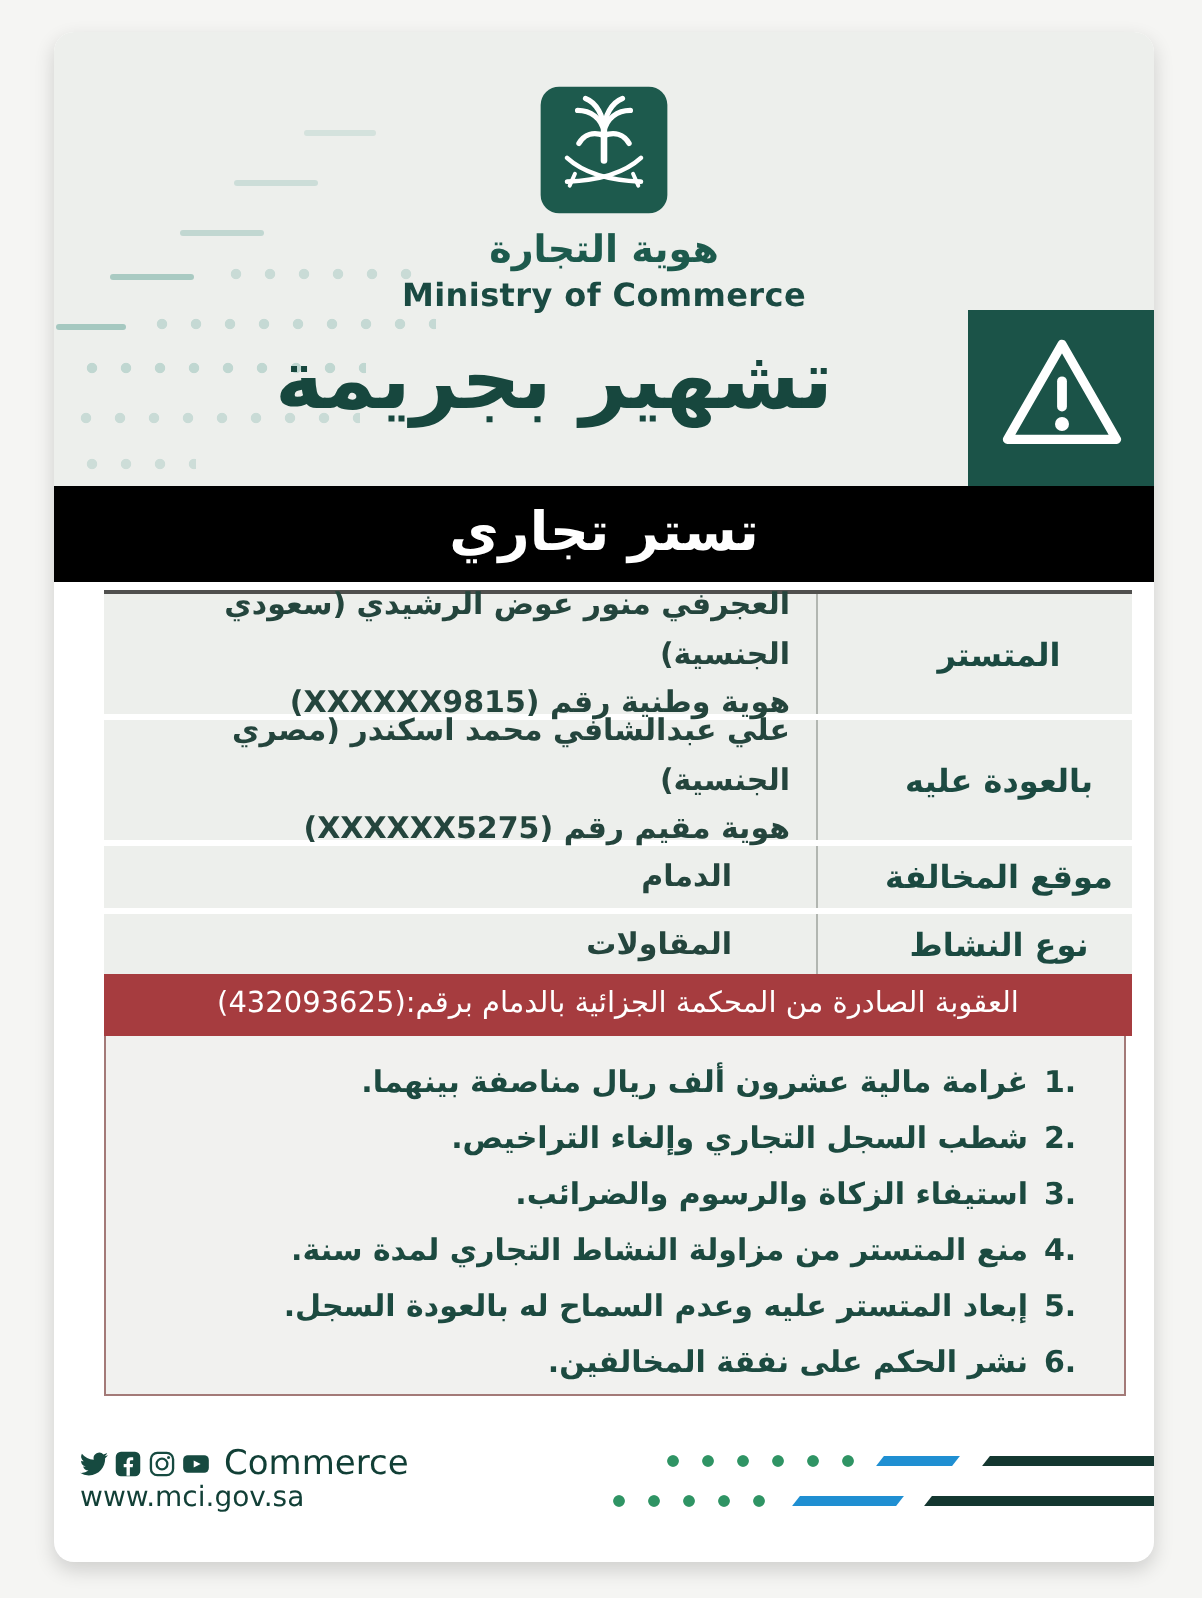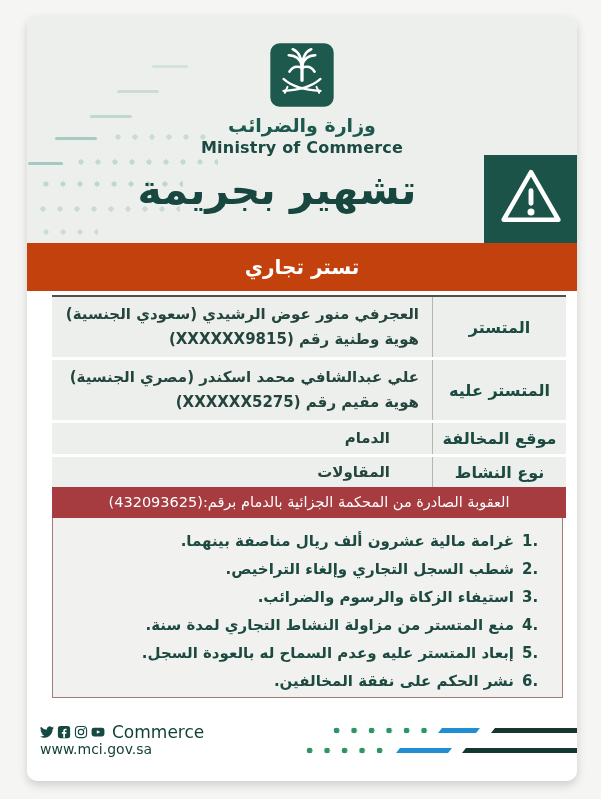--- a/index.html
+++ b/index.html
@@ -27,31 +27,31 @@
   .ministry-en{font-size:16px;font-weight:bold;color:#1a4a42;letter-spacing:.2px;margin-top:2px;}
   
   .page-title{
     position:absolute;left:30px;top:150px;width:440px;text-align:center;
     font-size:41px;font-weight:bold;color:#17473e;direction:rtl;
   }
   .warn{position:absolute;left:457px;top:139px;width:93px;height:88px;background:#1b5348;}
   .warn svg{position:absolute;left:12px;top:8px;width:70px;height:70px;}
   
   .banner{
-    position:absolute;left:0;top:227px;width:100%;height:48px;background:#c2410c;
-    color:#fff;font-size:20px;font-weight:bold;text-align:center;line-height:48px;direction:rtl;
+    position:absolute;left:0;top:227px;width:100%;height:48px;background:#000000;
+    color:#fff;font-size:27px;font-weight:bold;text-align:center;line-height:48px;direction:rtl;
   }
   
   .table{position:absolute;left:25px;top:279px;width:514px;direction:rtl;border-top:2px solid #50504e;}
   .trow{display:flex;background:#edefec;margin-bottom:3px;}
   .trow.h60{height:60px;}
   .trow.h31{height:31px;}
   .cell-label{
     width:133px;flex:none;display:flex;align-items:center;justify-content:center;
-    font-size:16px;font-weight:bold;color:#1b4a41;border-left:1.5px solid #b2b6b1;
+    font-size:16px;font-weight:bold;color:#1b4a41;border-left:1.5px solid #b2b6b1;padding-left:24px;
   }
   .cell-value{
     flex:1;display:flex;flex-direction:column;justify-content:center;
     text-align:right;padding:0 13px 0 8px;
     font-size:15px;font-weight:bold;color:#24453d;line-height:1.65;
   }
   .trow.pad .cell-value{padding-right:42px;}
   
   .pen-header{
     position:absolute;left:25px;top:471px;width:514px;height:31px;background:#a63c3f;
@@ -106,21 +106,21 @@
           <path d="M50 36 C48 26 40 20 30 20" stroke-width="4"></path>
           <path d="M50 36 C52 26 60 20 70 20" stroke-width="4"></path>
           <path d="M50 39 C42 36 35 38 31 45" stroke-width="4"></path>
           <path d="M50 39 C58 36 65 38 69 45" stroke-width="4"></path>
           <path d="M22 56 C34 67 52 73 78 74" stroke-width="3.5"></path>
           <path d="M78 56 C66 67 48 73 22 74" stroke-width="3.5"></path>
           <path d="M72 68 l4 9" stroke-width="3"></path>
           <path d="M28 68 l-4 9" stroke-width="3"></path>
         </g>
       </svg>
-      <div class="ministry-ar">وزارة والضرائب</div>
+      <div class="ministry-ar">هوية التجارة</div>
       <div class="ministry-en">Ministry of Commerce</div>
     </div>
 
     <div class="page-title">تشهير بجريمة</div>
 
     <div class="warn">
       <svg viewBox="0 0 100 100">
         <path d="M50 13 L89 81 H11 Z" fill="none" stroke="#ffffff" stroke-width="6.5" stroke-linejoin="round"></path>
         <rect x="46.5" y="36" width="7" height="25" rx="3.5" fill="#ffffff"></rect>
         <circle cx="50" cy="70" r="5" fill="#ffffff"></circle>
@@ -132,21 +132,21 @@
 
   <div class="table">
     <div class="trow h60">
       <div class="cell-label">المتستر</div>
       <div class="cell-value">
         <div>العجرفي منور عوض الرشيدي (سعودي الجنسية)</div>
         <div>هوية وطنية رقم (XXXXXX9815)</div>
       </div>
     </div>
     <div class="trow h60">
-      <div class="cell-label">المتستر عليه</div>
+      <div class="cell-label">بالعودة عليه</div>
       <div class="cell-value">
         <div>علي عبدالشافي محمد اسكندر (مصري الجنسية)</div>
         <div>هوية مقيم رقم (XXXXXX5275)</div>
       </div>
     </div>
     <div class="trow h31 pad">
       <div class="cell-label">موقع المخالفة</div>
       <div class="cell-value">
         <div>الدمام</div>
       </div>

